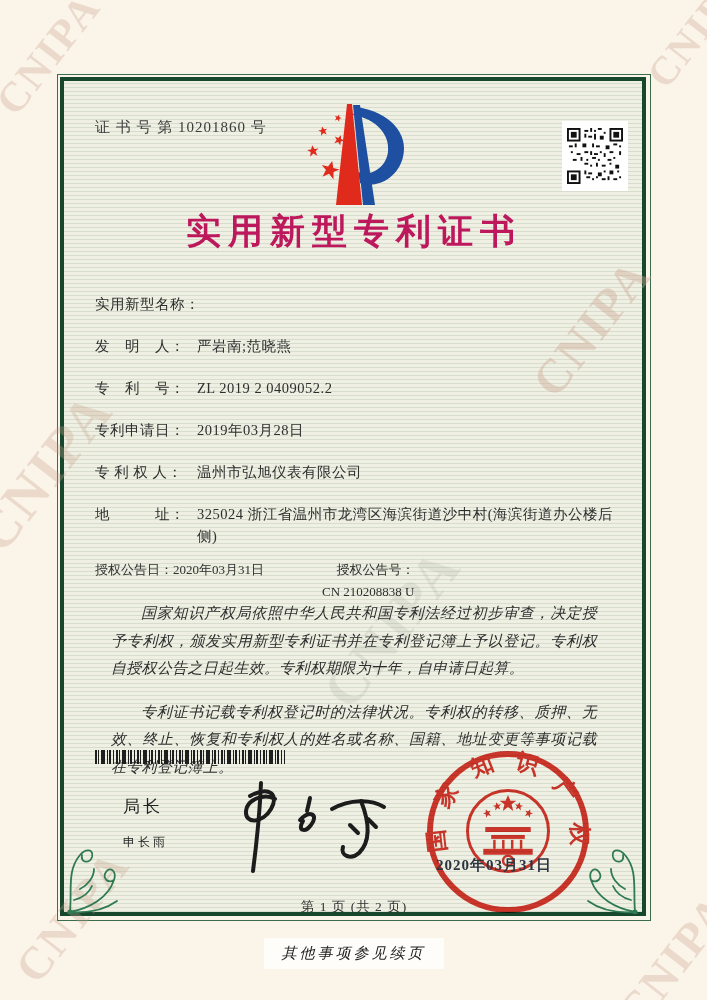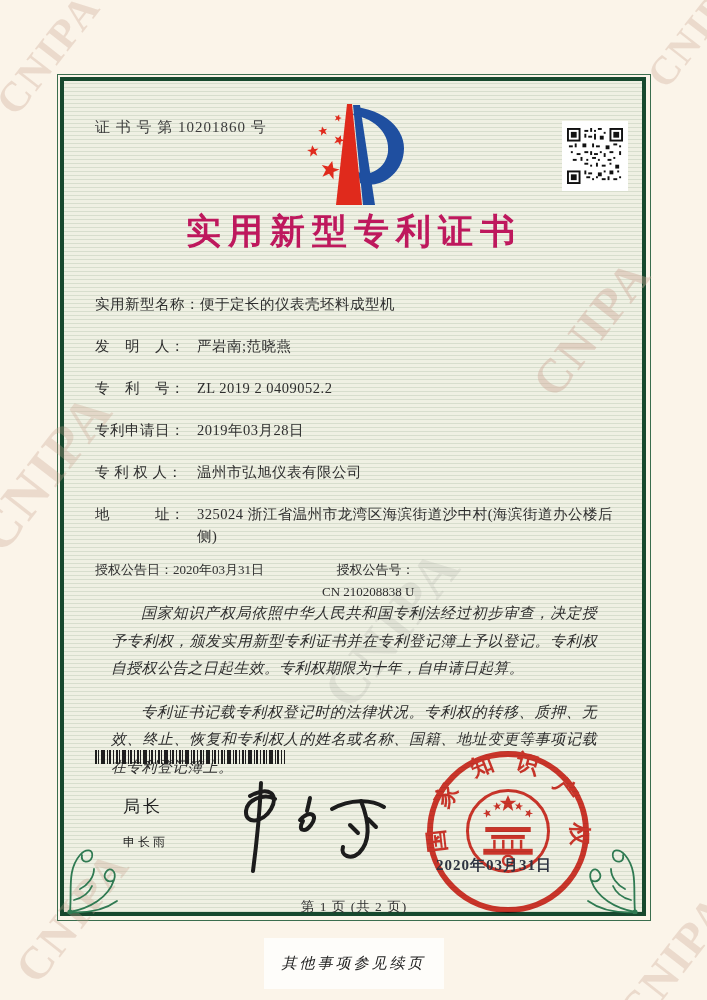--- a/index.html
+++ b/index.html
@@ -63,21 +63,21 @@
   .seal-date{left:436px;top:856px;width:160px;font-size:15px;font-weight:bold;
       color:#2e3340;letter-spacing:1px;z-index:7;}
 
   .flourish{z-index:4;}
   .fl-left{left:63px;top:828px;}
   .fl-right{left:560px;top:828px;transform:scaleX(-1);}
 
   .page-info{left:104px;top:898px;width:500px;text-align:center;font-size:13.5px;color:#333;letter-spacing:1px;}
 
   .footer-note{left:50%;transform:translateX(-50%);top:938px;
-      background:rgba(255,255,255,0.78);padding:16px 18px;font-size:15px;font-style:italic;
+      background:rgba(255,255,255,0.78);padding:6px 18px;font-size:15px;font-style:italic;
       letter-spacing:3px;color:#222;white-space:nowrap;z-index:5;position:absolute;}
 </style>
 </head>
 <body>
 
 <div class="page">
 
   <span class="wm wm1">CNIPA</span>
   <span class="wm wm2">CNIPA</span>
   <span class="wm wm3">CNIPA</span>
@@ -197,21 +197,20 @@
         <rect x="27" y="25" width="1" height="1"></rect>
       </g>
     </svg>
   </div>
 
   <div class="z title">实用新型专利证书</div>
 
   <div class="z fields">
     <div class="frow">
       <span class="flabel">实用新型名称：</span>
-      <span class="fvalue">便于定长的仪表壳坯料成型机</span>
     </div>
     <div class="frow">
       <span class="flabel">发　明　人：</span>
       <span class="fvalue">严岩南;范晓燕</span>
     </div>
     <div class="frow">
       <span class="flabel">专　利　号：</span>
       <span class="fvalue">ZL 2019 2 0409052.2</span>
     </div>
     <div class="frow">

